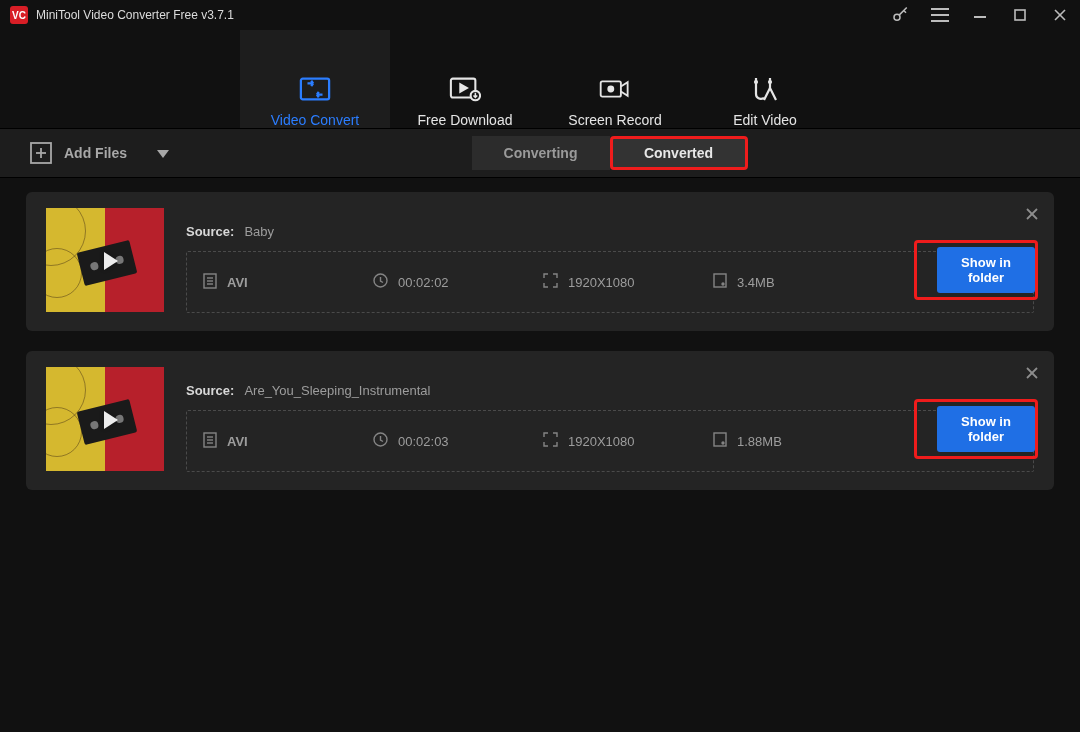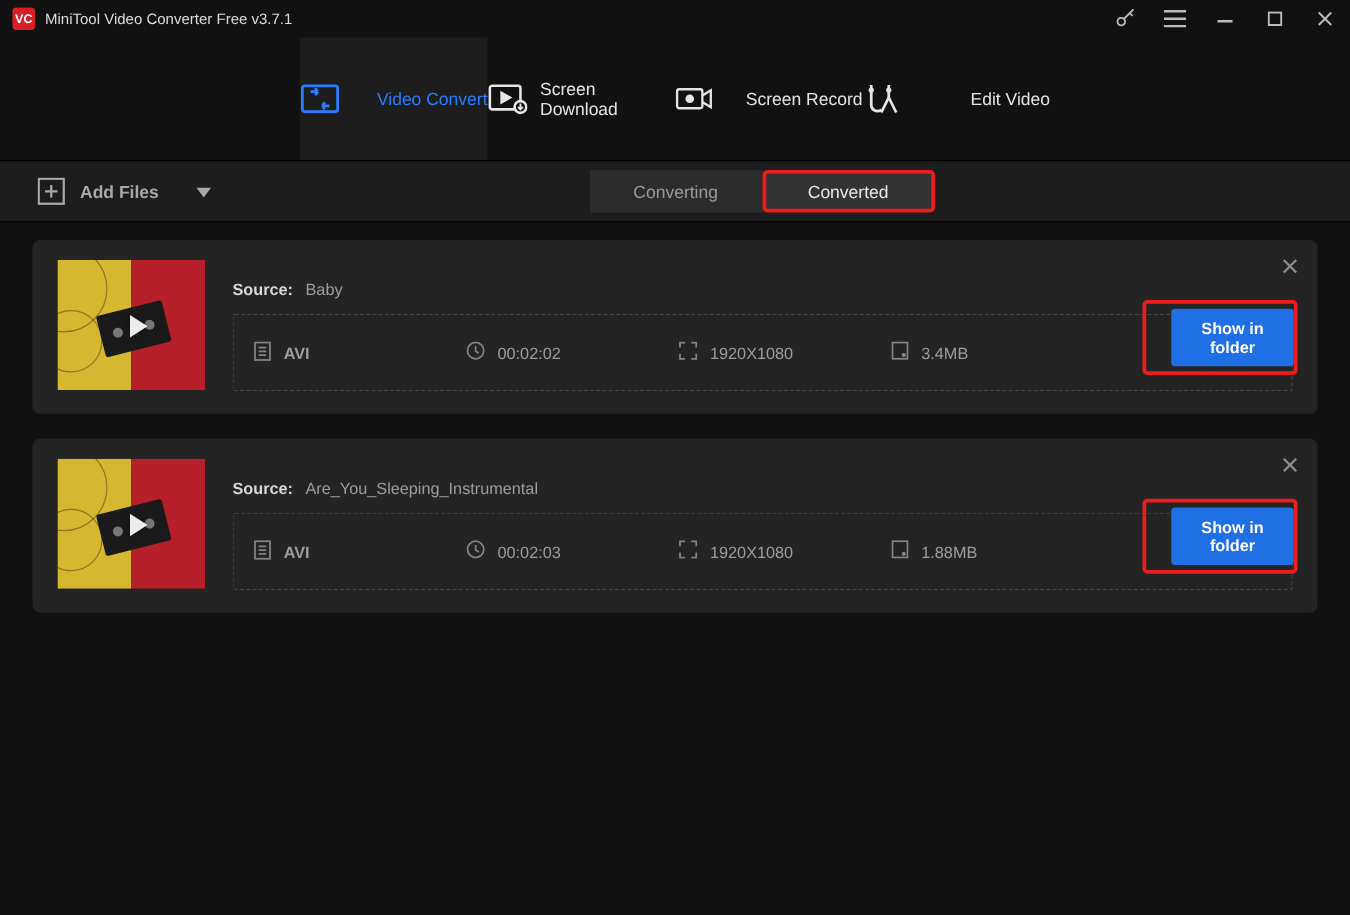--- a/index.html
+++ b/index.html
@@ -35,21 +35,21 @@
 
   
   .main-nav {
     height: 98px;
     background: #111111;
     display: flex;
     padding-left: 240px;
   }
   .nav-tab {
     width: 150px;
-    display:flex; align-items:center; justify-content:space-between; gap:10px;
+    display:flex; flex-direction:column; align-items:center; justify-content:flex-end; gap:10px;
     color:#e5e5e5; font-size:14px; cursor:pointer;
   }
   .nav-tab.active { background:#1d1d1d; color:#2b7dff; }
   .nav-tab .icon { width:32px; height:26px; display:flex; align-items:center; justify-content:center; }
   .nav-tab .lbl { font-size:14px; }
 
   
   .toolbar {
     height: 50px;
     background: #1d1d1d;
@@ -65,21 +65,21 @@
   .add-files .plus-rect {
     width:22px; height:22px; display:flex; align-items:center; justify-content:center;
   }
   .add-files .chevron { margin-left:18px; }
   .toolbar-center { flex:1; display:flex; justify-content:center; }
   .seg {
     display:flex; border-radius:3px; overflow:visible;
   }
   .seg-btn {
     width:138px; height:34px; display:flex; align-items:center; justify-content:center;
-    background:#2c2c2c; color:#9a9a9a; font-size:14px; font-weight:400; cursor:pointer;
+    background:#2c2c2c; color:#9a9a9a; font-size:14px; font-weight:700; cursor:pointer;
     border:1px solid #2c2c2c;
   }
   .seg-btn.active {
     background:#333333; color:#e8e8e8;text-align:right;
   }
   .highlight-red {
     border: 3px solid #ef1c1c;
     border-radius:4px;
   }
 
@@ -215,21 +215,21 @@
   </div>
   <div class="nav-tab">
     <div class="icon">
       <svg width="34" height="26" viewBox="0 0 34 26" fill="none" stroke="#e5e5e5" stroke-width="2.2">
           <rect x="2" y="2" width="26" height="20" rx="2"></rect>
           <polygon points="12,8 12,16 19,12" fill="#e5e5e5"></polygon>
           <circle cx="28" cy="20" r="5" fill="#111" stroke="#e5e5e5"></circle>
           <path d="M28 17 v5 M26 20 l2 2 l2 -2" stroke-width="1.6"></path>
         </svg>
     </div>
-    <div class="lbl">Screen Download</div>
+    <div class="lbl">Free Download</div>
   </div>
   <div class="nav-tab">
     <div class="icon">
       <svg width="34" height="26" viewBox="0 0 38 26" fill="none" stroke="#e5e5e5" stroke-width="2.2">
           <rect x="2" y="4" width="24" height="18" rx="2"></rect>
           <circle cx="14" cy="13" r="3" fill="#e5e5e5"></circle>
           <path d="M26 10 l8 -5 v16 l-8 -5"></path>
         </svg>
     </div>
     <div class="lbl">Screen Record</div>

